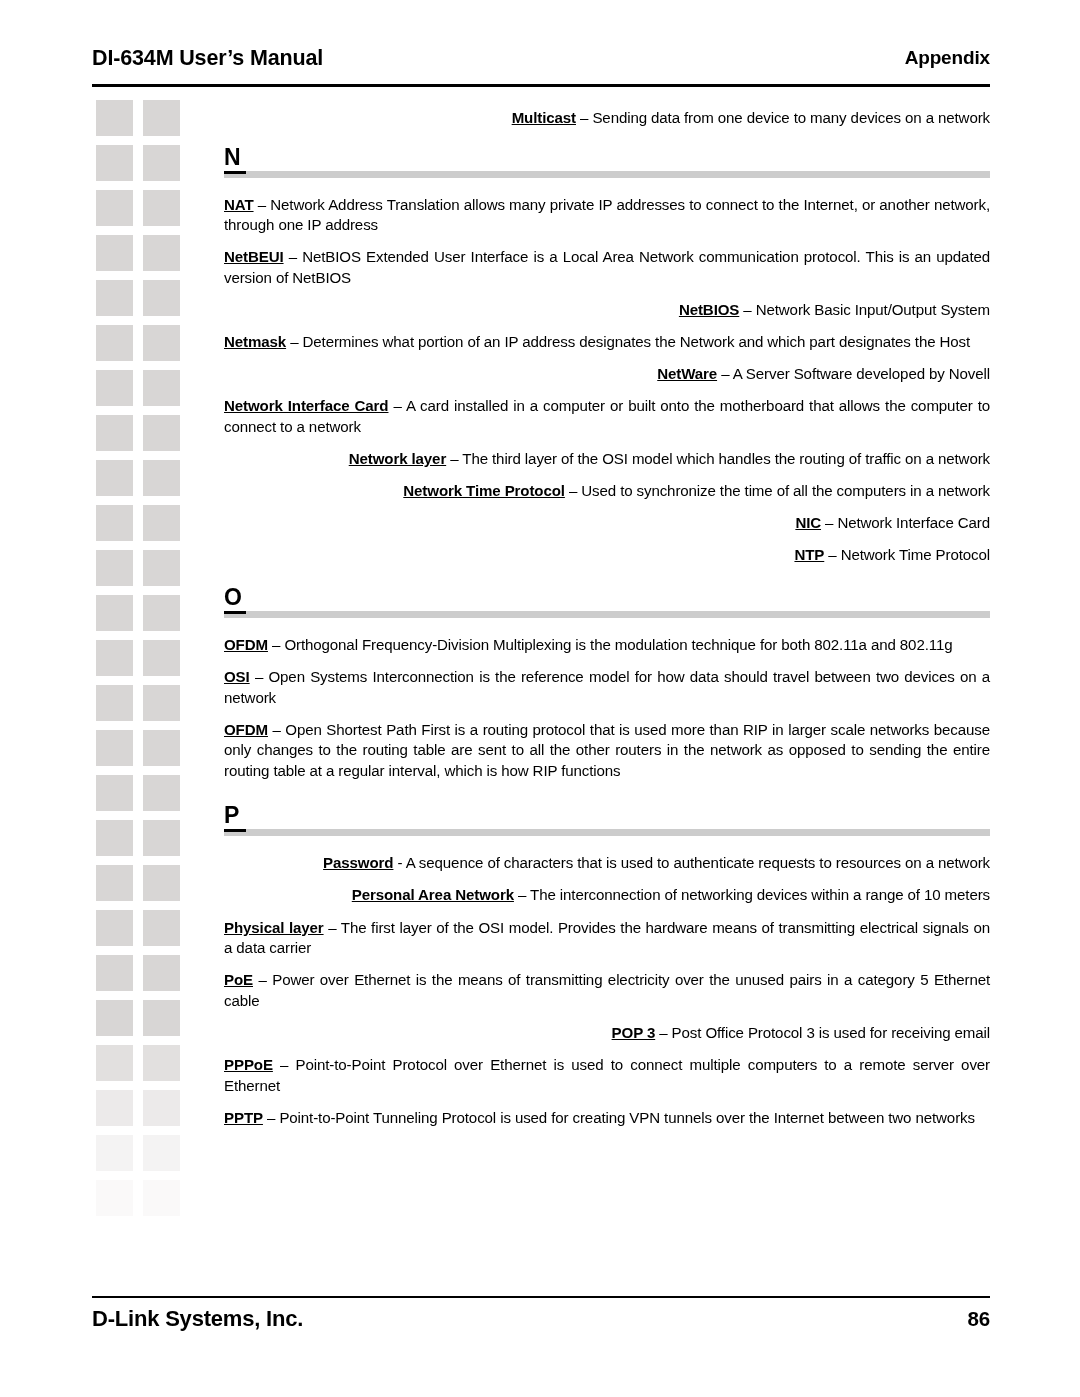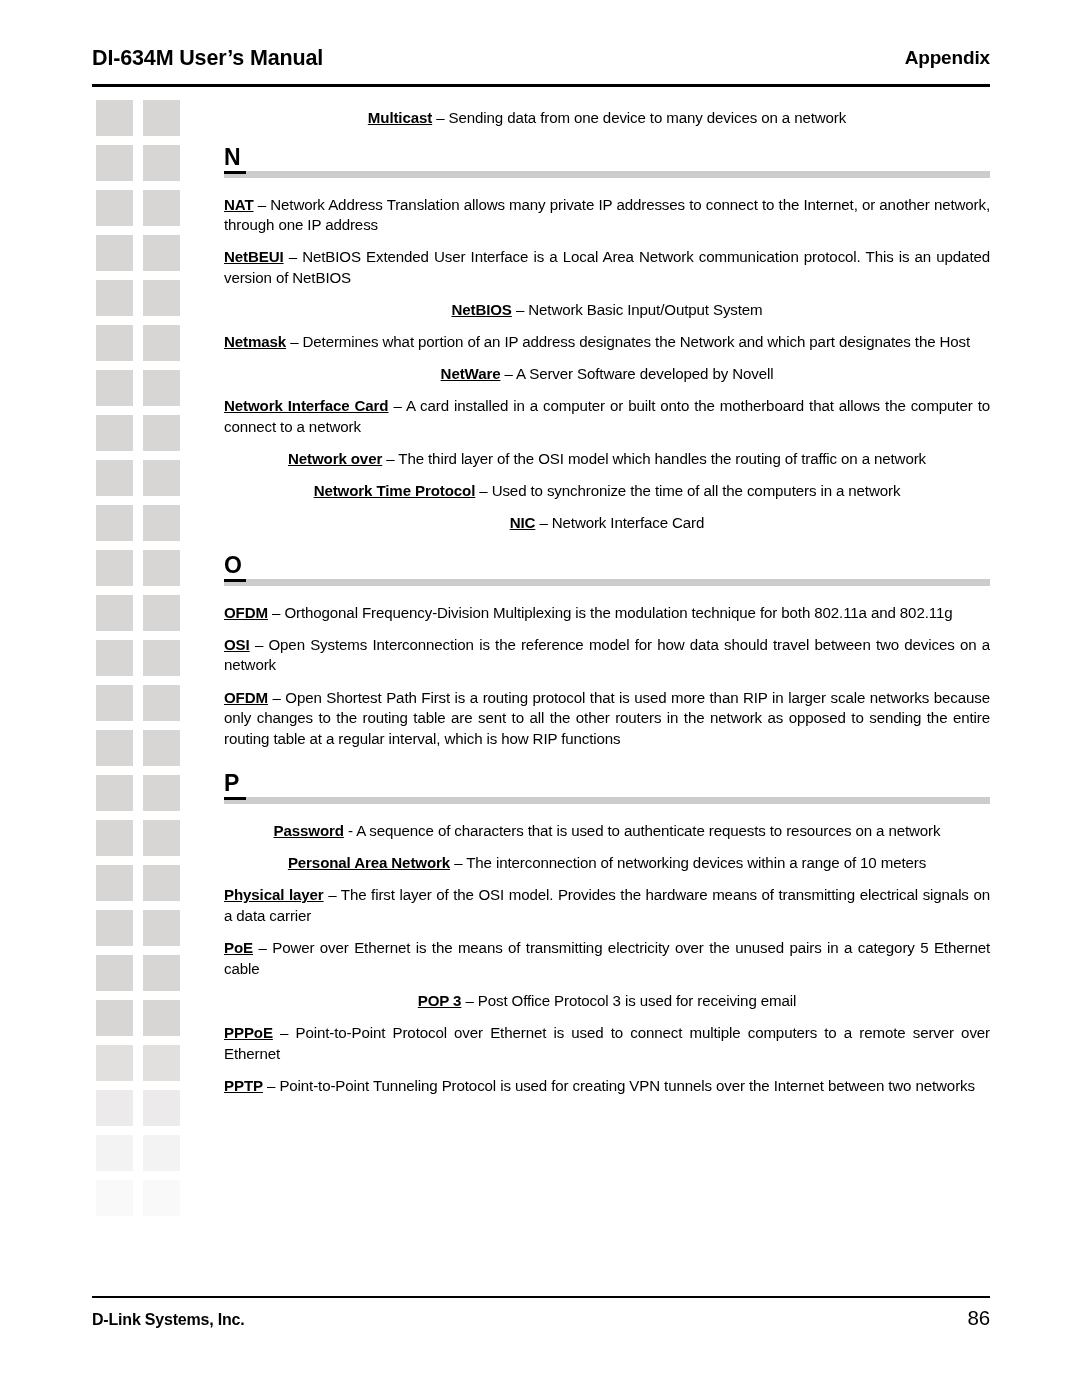--- a/index.html
+++ b/index.html
@@ -99,21 +99,21 @@
   .entry {
     font-size: 15.1px;
     line-height: 20.6px;
     text-align: justify;
     margin: 0 0 11.5px 0;
     letter-spacing: -0.12px;
     -webkit-hyphens: none;
     hyphens: none;
   }
   .entry:last-child { margin-bottom: 12px; }
-  .entry.nojust { text-align: center; }
+  .entry.nojust { text-align: right; }
   .term {
     font-weight: bold;
     text-decoration: underline;
     text-underline-offset: 1px;
   }
 
   
   .section-head {
     position: relative;
     height: 34px;
@@ -164,28 +164,28 @@
   .footer {
     position: absolute;
     left: 92px;
     top: 1306px;
     width: 898px;
     display: flex;
     align-items: baseline;
     justify-content: space-between;
   }
   .footer-left {
-    font-size: 16px;
+    font-size: 22px;
     font-weight: bold;
     letter-spacing: -0.2px;
     white-space: nowrap;
   }
   .footer-right {
     font-size: 20.5px;
-    font-weight: normal;
+    font-weight: bold;
     letter-spacing: -0.2px;
     white-space: nowrap;
   }
 </style>
 </head>
 <body>
 
 <div class="page">
 
   <div class="header">
@@ -303,23 +303,24 @@
         <div class="section-rule"></div>
         <div class="section-letter-rule"></div>
         <div class="section-letter">N</div>
       </div>
       <p class="entry"><span class="term">NAT</span><span> – </span><span>Network Address Translation allows many private IP addresses to connect to the Internet, or another network, through one IP address</span></p>
       <p class="entry"><span class="term">NetBEUI</span><span> – </span><span>NetBIOS Extended User Interface is a Local Area Network communication protocol.  This is an updated version of NetBIOS</span></p>
       <p class="entry nojust"><span class="term">NetBIOS</span><span> – </span><span>Network Basic Input/Output System</span></p>
       <p class="entry"><span class="term">Netmask</span><span> – </span><span>Determines what portion of an IP address designates the Network and which part designates the Host</span></p>
       <p class="entry nojust"><span class="term">NetWare</span><span> – </span><span>A Server Software developed by Novell</span></p>
       <p class="entry"><span class="term">Network Interface Card</span><span> – </span><span>A card installed in a computer or built onto the motherboard that allows the computer to connect to a network</span></p>
-      <p class="entry nojust"><span class="term">Network over</span><span> – </span><span>The third layer of the OSI model which handles the routing of traffic on a network</span></p>
+      <p class="entry nojust"><span class="term">Network layer</span><span> – </span><span>The third layer of the OSI model which handles the routing of traffic on a network</span></p>
       <p class="entry nojust"><span class="term">Network Time Protocol</span><span> – </span><span>Used to synchronize the time of all the computers in a network</span></p>
       <p class="entry nojust"><span class="term">NIC</span><span> – </span><span>Network Interface Card</span></p>
+      <p class="entry nojust"><span class="term">NTP</span><span> – </span><span>Network Time Protocol</span></p>
       <div class="section-head gap-before-O">
         <div class="section-rule"></div>
         <div class="section-letter-rule"></div>
         <div class="section-letter">O</div>
       </div>
       <p class="entry"><span class="term">OFDM</span><span> – </span><span>Orthogonal Frequency-Division Multiplexing is the modulation technique for both 802.11a and 802.11g</span></p>
       <p class="entry"><span class="term">OSI</span><span> – </span><span>Open Systems Interconnection is the reference model for how data should travel between two devices on a network</span></p>
       <p class="entry"><span class="term">OFDM</span><span> – </span><span>Open Shortest Path First is a routing protocol that is used more than RIP in larger scale networks because only changes to the routing table are sent to all the other routers in the network as opposed to sending the entire routing table at a regular interval, which is how RIP functions</span></p>
       <div class="section-head gap-before-P">
         <div class="section-rule"></div>

